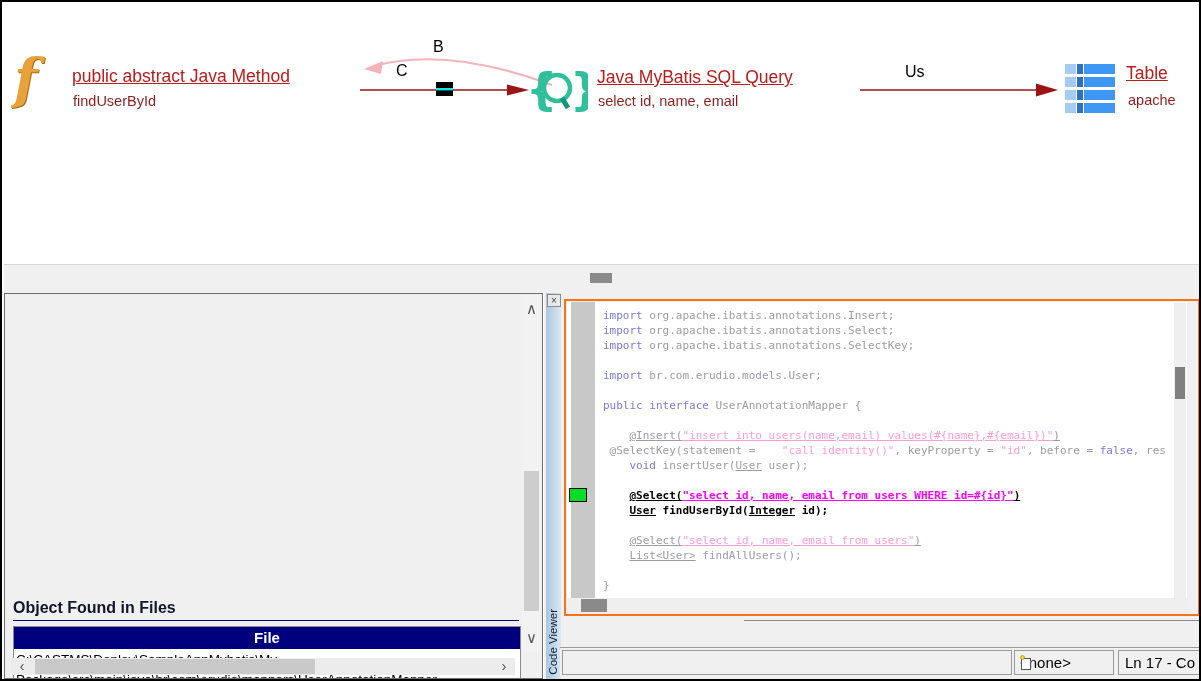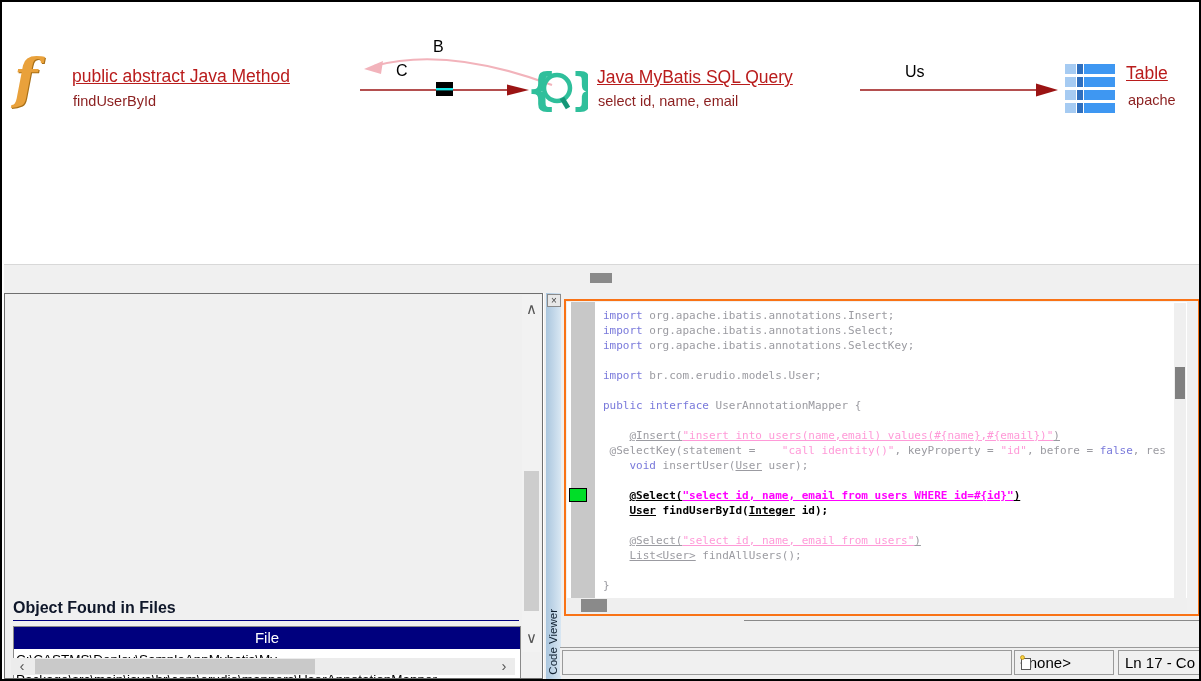--- a/index.html
+++ b/index.html
@@ -25,21 +25,21 @@
   
   .h-splitter { position:absolute; left:2px; top:262px; width:1197px; height:29px; background:#f0f0f0; border-top:1px solid #d8d8d8; }
   .grip { position:absolute; left:586px; top:8px; width:22px; height:10px; background:#8a8a8a; }
 
   
   .left-panel { position:absolute; left:2px; top:291px; width:539px; height:386px;
                 background:#f0f0f0; border:1px solid #6f6f6f; overflow:hidden; }
   .sec-head { position:absolute; left:8px; font-size:16px; font-weight:bold; color:#0f172a; }
   .sec-rule { position:absolute; left:8px; width:506px; height:0; border-top:1px solid #00007E; }
   .ptable { position:absolute; border:1px solid #8a8a8a; background:#fff; }
-  .pth { background:#00007E; color:#fff; font-weight:normal; font-size:15px; text-align:center; }
+  .pth { background:#00007E; color:#fff; font-weight:bold; font-size:15px; text-align:center; }
   .file-table { left:8px; top:332px; width:508px; height:68px; }
   .file-table .pth { height:22px; line-height:22px; }
   .file-path { font-size:13.5px; color:#000; padding:1px 2px; line-height:20px;
                white-space:normal; overflow:hidden; height:43px; }
 
   
   .vsb { position:absolute; right:1px; top:1px; width:19px; height:357px; background:#f2f2f2; }
   .vsb .arr { position:absolute; left:0; width:19px; height:20px; color:#555; font-size:15px; text-align:center; line-height:20px; cursor:pointer; }
   .vsb-thumb { position:absolute; left:2px; top:176px; width:15px; height:140px; background:#cdcdcd; cursor:pointer; }
   .hsb { position:absolute; left:6px; bottom:3px; width:504px; height:17px; background:#ececec; }

